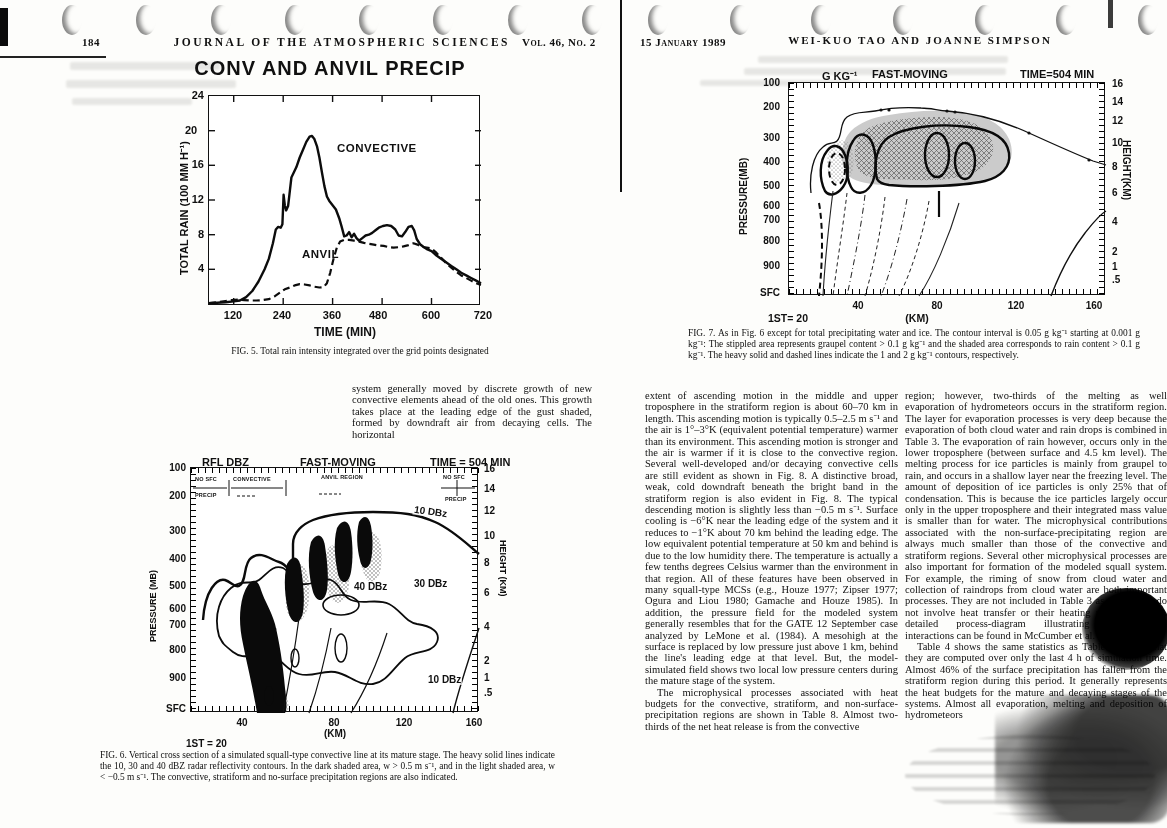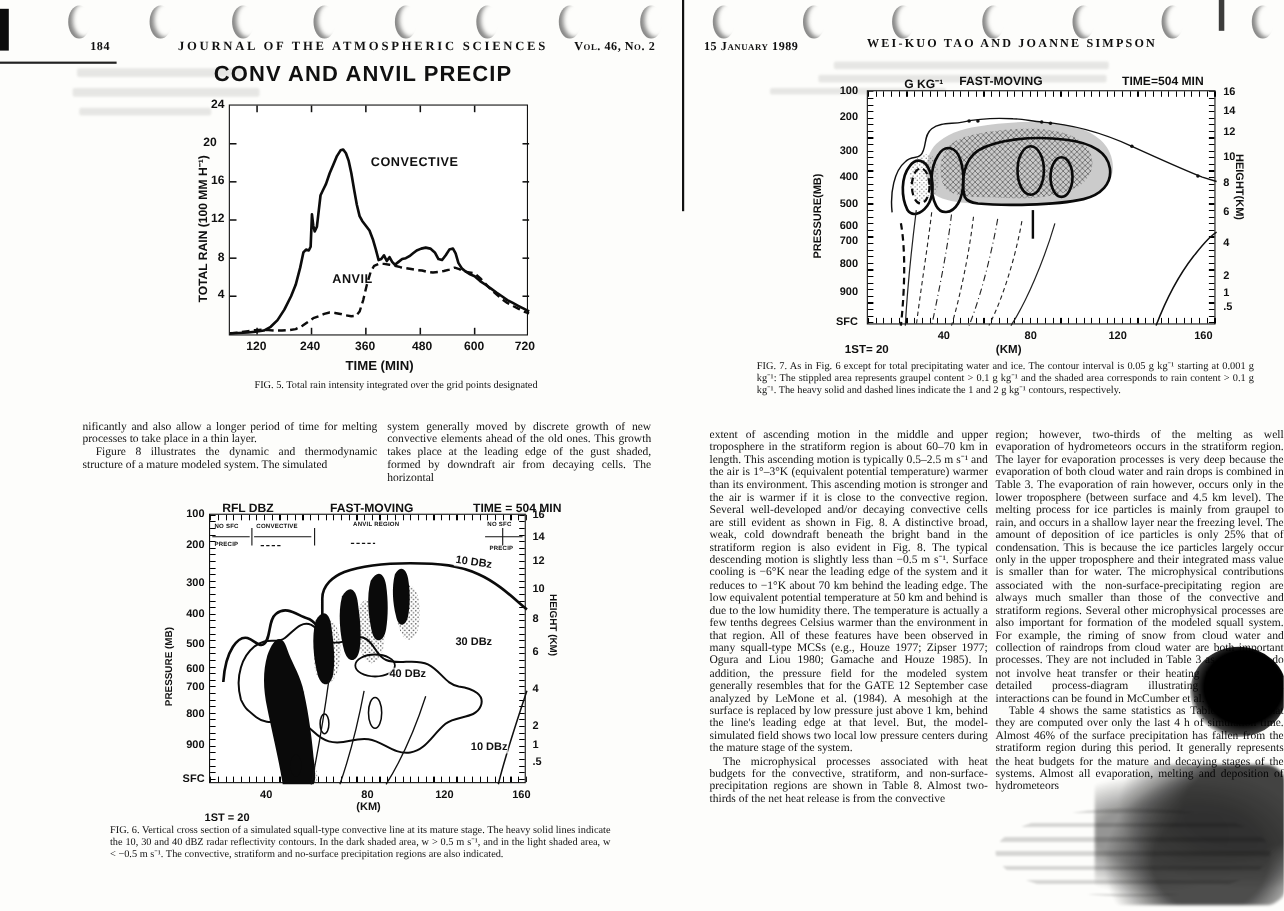--- a/index.html
+++ b/index.html
@@ -67,21 +67,21 @@
   <div class="ghost" style="left:70px;top:62px;width:150px;height:8px"></div>
   <div class="ghost" style="left:66px;top:80px;width:170px;height:8px"></div>
   <div class="ghost" style="left:72px;top:98px;width:120px;height:7px"></div>
   <div class="ghost" style="left:758px;top:56px;width:250px;height:7px"></div>
   <div class="ghost" style="left:744px;top:68px;width:262px;height:7px"></div>
   <div class="ghost" style="left:700px;top:80px;width:160px;height:6px"></div>
 
   <div class="abs" style="left:0;top:0;width:620px;height:828px">
 
     <span class="abs hdr-small" style="left:82px;top:36px;font-weight:700">184</span>
-    <span class="abs journal" style="left:150px;top:36px;width:360px;text-align:center">JOURNAL OF THE ATMOSPHERIC SCIENCES</span>
+    <span class="abs journal" style="left:150px;top:36px;width:360px;text-align:right">JOURNAL OF THE ATMOSPHERIC SCIENCES</span>
     <span class="abs hdr-small smallcaps" style="left:522px;top:36px;font-weight:700">Vol. 46, No. 2</span>
     <div class="abs" style="left:0;top:56px;width:106px;height:2px;background:#222"></div>
 
     <span class="abs fig-heading" style="left:120px;top:57px;width:420px;text-align:center">CONV AND ANVIL PRECIP</span>
 
     <div class="abs" style="left:140px;top:85px;width:440px;height:295px">
       <div class="plotbox" style="left:68px;top:10px;width:272px;height:210px">
         <svg width="272" height="208" viewBox="0 0 272 208">
 
           <g stroke="#111" stroke-width="1.4">
@@ -114,36 +114,32 @@
       <span class="tick" style="left:38px;top:4px;width:26px;text-align:right">24</span>
       <span class="tick" style="left:38px;top:39px;width:26px;text-align:center">20</span>
       <span class="tick" style="left:38px;top:73px;width:26px;text-align:right">16</span>
       <span class="tick" style="left:38px;top:108px;width:26px;text-align:right">12</span>
       <span class="tick" style="left:38px;top:143px;width:26px;text-align:right">8</span>
       <span class="tick" style="left:38px;top:177px;width:26px;text-align:right">4</span>
 
       <span class="tick" style="left:81px;top:224px;width:24px;text-align:center">120</span>
       <span class="tick" style="left:130px;top:224px;width:24px;text-align:center">240</span>
       <span class="tick" style="left:180px;top:224px;width:24px;text-align:center">360</span>
-      <span class="tick" style="left:229px;top:224px;width:24px;text-align:right">480</span>
+      <span class="tick" style="left:229px;top:224px;width:24px;text-align:left">480</span>
       <span class="tick" style="left:279px;top:224px;width:24px;text-align:center">600</span>
-      <span class="tick" style="left:328px;top:224px;width:24px;text-align:left">720</span>
+      <span class="tick" style="left:328px;top:224px;width:24px;text-align:right">720</span>
       <span class="vlabel" style="left:36px;top:190px;transform:rotate(-90deg);transform-origin:0 0;font-size:11px">TOTAL RAIN (100 MM H⁻¹)</span>
       <span class="abs axlab" style="left:140px;top:240px;width:130px;text-align:center;font-size:12px">TIME (MIN)</span>
       <span class="serieslabel" style="left:197px;top:57px">CONVECTIVE</span>
       <span class="serieslabel" style="left:162px;top:163px">ANVIL</span>
       <div class="abs caption-center" style="left:20px;top:261px;width:400px">
         <div>FIG. 5. Total rain intensity integrated over the grid points designated</div>
       </div>
     </div>
 
-    <div class="col" style="left:75px;top:383px;width:268px">
-      <p>nificantly and also allow a longer period of time for melting processes to take place in a thin layer.</p>
-      <p class="indent">Figure 8 illustrates the dynamic and thermodynamic structure of a mature modeled system. The simulated</p>
-    </div>
     <div class="col" style="left:352px;top:383px;width:240px">
       <p>system generally moved by discrete growth of new convective elements ahead of the old ones. This growth takes place at the leading edge of the gust shaded, formed by downdraft air from decaying cells. The horizontal</p>
     </div>
 
     <div class="abs" style="left:0;top:450px;width:620px;height:370px">
       <span class="abs axlab" style="left:202px;top:6px;font-size:11px">RFL DBZ</span>
       <span class="abs axlab" style="left:300px;top:6px;font-size:11px">FAST-MOVING</span>
       <span class="abs axlab" style="left:430px;top:6px;font-size:11px">TIME = 504 MIN</span>
 
       <div class="plotbox" style="left:190px;top:17px;width:288px;height:245px">
@@ -198,21 +194,21 @@
 
         <span class="regionlabel" style="left:4px;top:8px">NO SFC</span>
         <span class="regionlabel" style="left:4px;top:24px">PRECIP</span>
         <span class="regionlabel" style="left:42px;top:8px">CONVECTIVE</span>
         <span class="regionlabel" style="left:130px;top:6px">ANVIL REGION</span>
         <span class="regionlabel" style="left:252px;top:6px">NO SFC</span>
         <span class="regionlabel" style="left:254px;top:28px">PRECIP</span>
 
         <span class="contourlabel" style="left:222px;top:38px;transform:rotate(8deg)">10 DBz</span>
         <span class="contourlabel" style="left:222px;top:110px">30 DBz</span>
-        <span class="contourlabel" style="left:162px;top:139px">40 DBz</span>
+        <span class="contourlabel" style="left:162px;top:113px">40 DBz</span>
         <span class="contourlabel" style="left:236px;top:206px">10 DBz</span>
       </div>
 
       <span class="tick-sm" style="left:158px;top:12px;width:28px;text-align:right">100</span>
       <span class="tick-sm" style="left:158px;top:40px;width:28px;text-align:right">200</span>
       <span class="tick-sm" style="left:158px;top:75px;width:28px;text-align:right">300</span>
       <span class="tick-sm" style="left:158px;top:103px;width:28px;text-align:right">400</span>
       <span class="tick-sm" style="left:158px;top:130px;width:28px;text-align:right">500</span>
       <span class="tick-sm" style="left:158px;top:153px;width:28px;text-align:right">600</span>
       <span class="tick-sm" style="left:158px;top:169px;width:28px;text-align:right">700</span>

